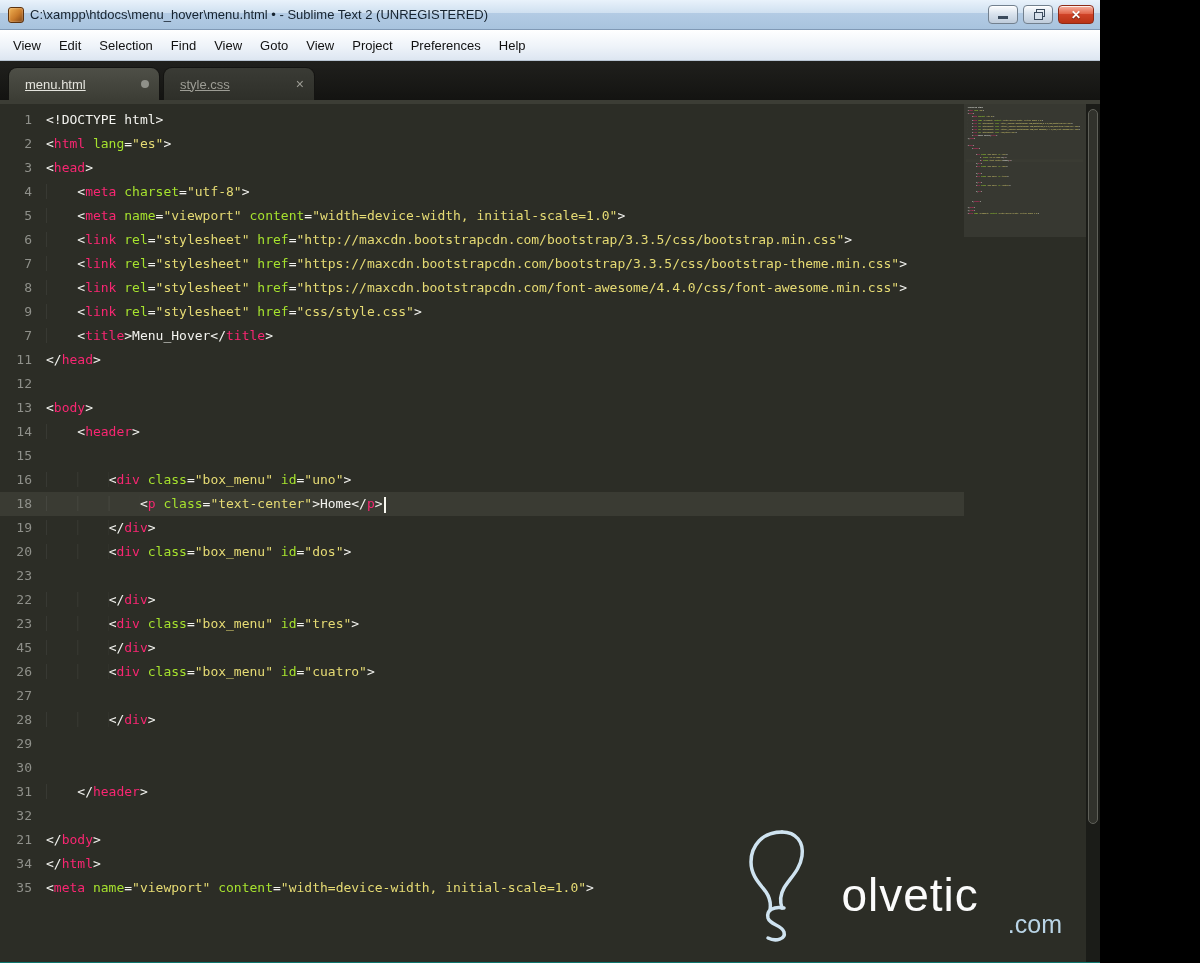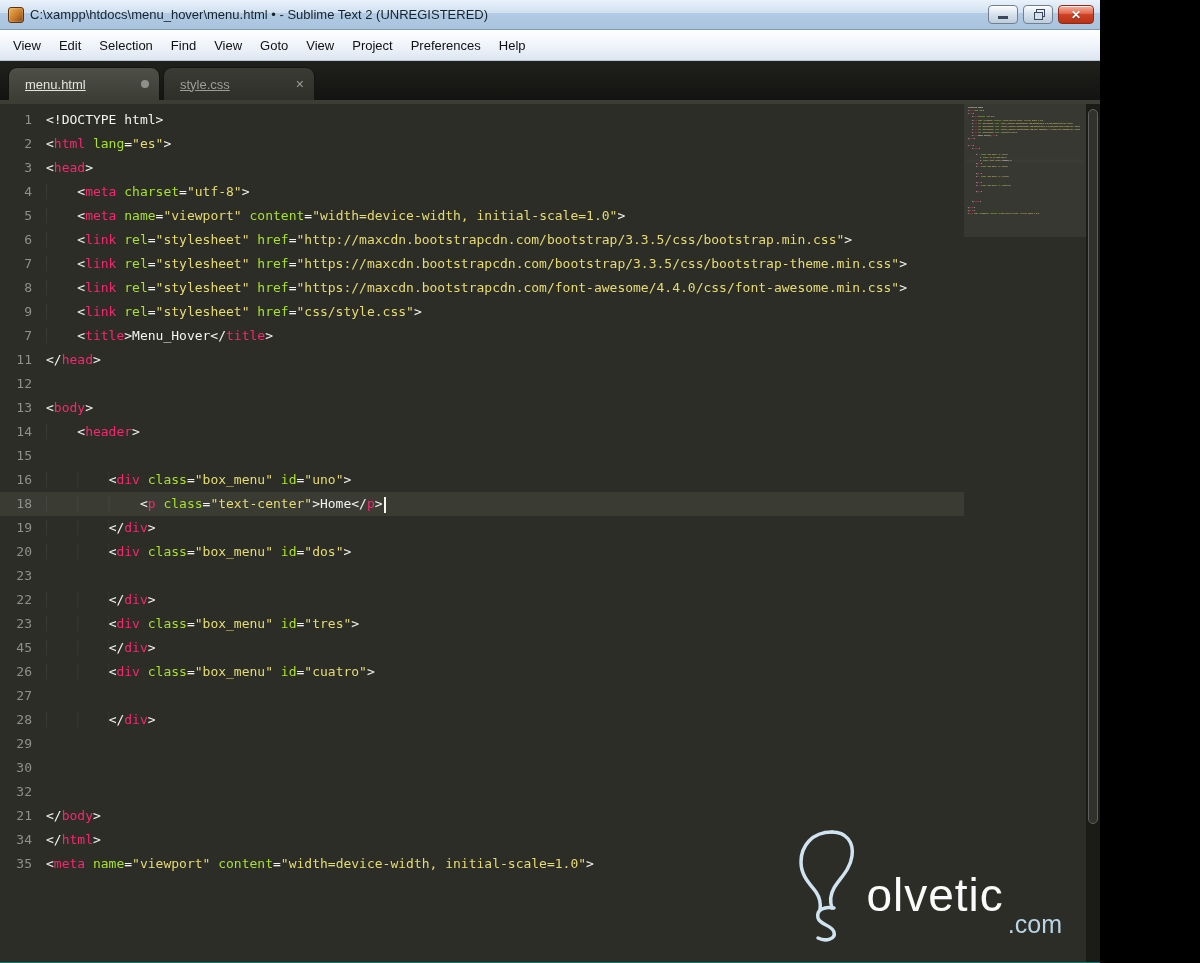--- a/index.html
+++ b/index.html
@@ -84,21 +84,21 @@
   .minimap-inner .line{ height:24px; }
   .minimap-viewport{ position:absolute; left:0; top:0; width:100%; height:133px;
                      background:rgba(255,255,255,.055); }
 
   
   .scrollbar{ position:relative; width:14px; flex:0 0 14px; background:#1b1c18; }
   .scroll-thumb{ position:absolute; left:2px; right:2px; top:5px; height:715px;
                  border:1px solid #5f6059; border-radius:6px; background:#31322c; }
 
   
-  .watermark{ position:absolute; right:38px; bottom:18px; display:flex; align-items:flex-start; }
+  .watermark{ position:absolute; right:38px; bottom:18px; display:flex; align-items:flex-start;gap:25px; }
   .wm-text{ color:#fbfbfb; font-size:46px; letter-spacing:1px; margin-top:42px; }
   .wm-suffix{ color:#b9d4e6; font-size:25px; margin-top:84px; margin-left:4px; }
 </style>
 </head>
 <body>
 
 <div class="window">
 
   <div class="titlebar">
     <div class="app-icon"></div>
@@ -163,20 +163,21 @@
         <div class="line"><span class="ln">20</span><span class="code"><span class="indent">        </span><span class="sw">&lt;</span><span class="st">div</span><span class="sw"> </span><span class="sa">class</span><span class="sw">=</span><span class="ss">"box_menu"</span><span class="sw"> </span><span class="sa">id</span><span class="sw">=</span><span class="ss">"dos"</span><span class="sw">&gt;</span></span></div>
         <div class="line"><span class="ln">23</span><span class="code"></span></div>
         <div class="line"><span class="ln">22</span><span class="code"><span class="indent">        </span><span class="sw">&lt;/</span><span class="st">div</span><span class="sw">&gt;</span></span></div>
         <div class="line"><span class="ln">23</span><span class="code"><span class="indent">        </span><span class="sw">&lt;</span><span class="st">div</span><span class="sw"> </span><span class="sa">class</span><span class="sw">=</span><span class="ss">"box_menu"</span><span class="sw"> </span><span class="sa">id</span><span class="sw">=</span><span class="ss">"tres"</span><span class="sw">&gt;</span></span></div>
         <div class="line"><span class="ln">45</span><span class="code"><span class="indent">        </span><span class="sw">&lt;/</span><span class="st">div</span><span class="sw">&gt;</span></span></div>
         <div class="line"><span class="ln">26</span><span class="code"><span class="indent">        </span><span class="sw">&lt;</span><span class="st">div</span><span class="sw"> </span><span class="sa">class</span><span class="sw">=</span><span class="ss">"box_menu"</span><span class="sw"> </span><span class="sa">id</span><span class="sw">=</span><span class="ss">"cuatro"</span><span class="sw">&gt;</span></span></div>
         <div class="line"><span class="ln">27</span><span class="code"></span></div>
         <div class="line"><span class="ln">28</span><span class="code"><span class="indent">        </span><span class="sw">&lt;/</span><span class="st">div</span><span class="sw">&gt;</span></span></div>
         <div class="line"><span class="ln">29</span><span class="code"></span></div>
         <div class="line"><span class="ln">30</span><span class="code"></span></div>
+        <div class="line"><span class="ln">31</span><span class="code"><span class="indent">    </span><span class="sw">&lt;/</span><span class="st">header</span><span class="sw">&gt;</span></span></div>
         <div class="line"><span class="ln">32</span><span class="code"></span></div>
         <div class="line"><span class="ln">21</span><span class="code"><span class="sw">&lt;/</span><span class="st">body</span><span class="sw">&gt;</span></span></div>
         <div class="line"><span class="ln">34</span><span class="code"><span class="sw">&lt;/</span><span class="st">html</span><span class="sw">&gt;</span></span></div>
         <div class="line"><span class="ln">35</span><span class="code"><span class="sw">&lt;</span><span class="st">meta</span><span class="sw"> </span><span class="sa">name</span><span class="sw">=</span><span class="ss">"viewport"</span><span class="sw"> </span><span class="sa">content</span><span class="sw">=</span><span class="ss">"width=device-width, initial-scale=1.0"</span><span class="sw">&gt;</span></span></div>
       </div>
     <div class="minimap">
       <div class="minimap-viewport"></div>
       <div class="minimap-inner" id="minimap-inner">
           <div class="line"><span class="code"><span class="sw">&lt;!DOCTYPE html&gt;</span></span></div>
           <div class="line"><span class="code"><span class="sw">&lt;</span><span class="st">html</span><span class="sw"> </span><span class="sa">lang</span><span class="sw">=</span><span class="ss">"es"</span><span class="sw">&gt;</span></span></div>

